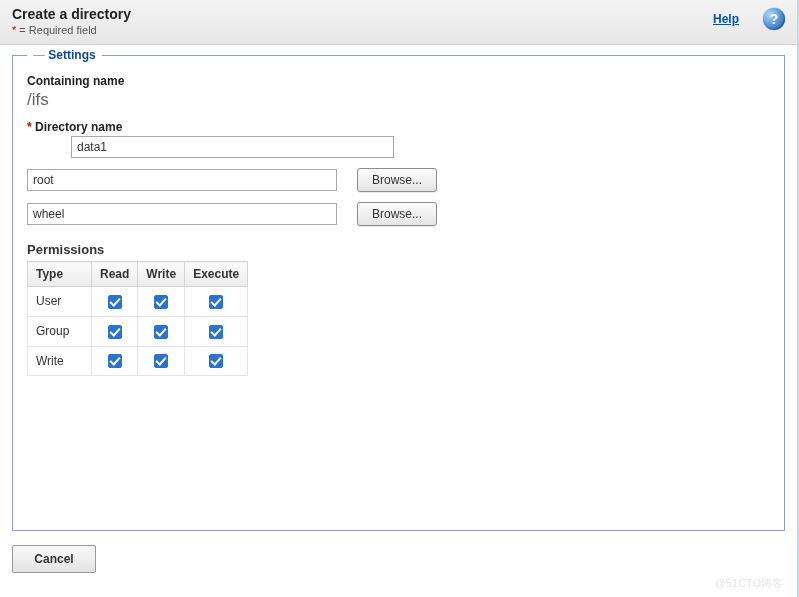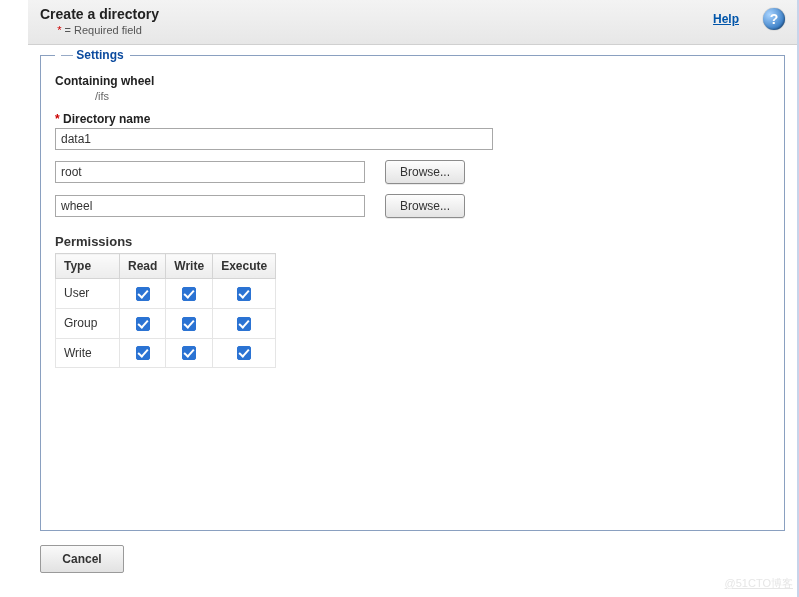--- a/index.html
+++ b/index.html
@@ -18,21 +18,21 @@
     display: flex;
     justify-content: space-between;
     align-items: flex-start;
   }
   .titlebar-left h1 {
     margin: 0 0 2px 0;
     font-size: 14px;
     font-weight: bold;
     color: #222;
   }
-  .req-note { font-size: 11px; color: #555; text-align: center; }
+  .req-note { font-size: 11px; color: #555; }
   .req-note .star, .field-label .star { color: #c00; }
   .help-area { display: flex; align-items: center; gap: 24px; margin-top: 2px; }
   .help-link { color: #0055aa; text-decoration: underline; font-size: 12px; font-weight: bold; cursor: pointer; }
   .help-icon {
     width: 22px; height: 22px; border-radius: 50%;
     background: radial-gradient(circle at 30% 30%, #a9d4ff, #3a7ec6 70%, #1e4e85);
     color: #fff; display: flex; align-items: center; justify-content: center;
     font-weight: bold; font-size: 14px; box-shadow: inset -1px -1px 2px rgba(0,0,0,0.3), 0 0 1px #666;
     cursor: pointer;
   }
@@ -48,30 +48,30 @@
     top: -8px; left: 14px;
     background: #fff;
     color: #0b4a9e;
     font-weight: bold;
     font-size: 12px;
     padding: 0 6px;
   }
   .legend-dash { color: #8aa0c0; font-weight: normal; }
   .field { margin: 10px 0 4px; }
   .field-label { font-weight: bold; color: #222; font-size: 12px; margin-bottom: 2px; }
-  .field-value { color: #666; font-size: 11px; margin-left: 40px; }
+  .field-value { color: #666; font-size: 17px; }
   .text-input {
     height: 22px;
     border: 1px solid #a8a8a8;
     padding: 2px 5px;
     font-size: 12px;
     color: #333;
     display: block;
   }
-  .input-wide { width: 438px; }
+  .input-wide { width: 323px; margin-left: 44px; }
   .input-med { width: 310px; }
   .row { display: flex; align-items: center; gap: 20px; }
   .btn {
     height: 24px;
     padding: 0 14px;
     font-size: 12px;
     border: 1px solid #8c8c8c;
     border-radius: 3px;
     background: linear-gradient(#fdfdfd, #e4e4e4);
     color: #333;
@@ -143,27 +143,26 @@
     border-radius: 2px;
     background: linear-gradient(#2a5bb0, #113a82);
     color: #fff;
     font-weight: bold;
     font-size: 12px;
     cursor: pointer;
     box-shadow: inset 0 1px 0 rgba(255,255,255,0.2);
   }
   .watermark {
     position: absolute;
-    right: 4px; bottom: 6px;
+    right: 14px; bottom: 6px;
     color: #e6e6e6;
     font-size: 11px;
     pointer-events: none;
-    text-decoration: underline;
-  }
-  .outer { position: relative; width: 799px; height: 597px; border-right: 2px solid #c7d4ea; padding-left: 28px; }
+  }
+  .outer { position: relative; width: 799px; height: 597px; border-right: 2px solid #c7d4ea; }
 </style>
 </head>
 <body>
 
 <div class="outer">
 
   <div class="titlebar">
     <div class="titlebar-left">
       <h1>Create a directory</h1>
       <div class="req-note">
@@ -175,21 +174,21 @@
       <div class="help-icon">?</div>
     </div>
   </div>
 
   <div class="panel">
     <div class="panel-legend">
       <span class="legend-dash">—</span> <span>Settings</span> <span class="legend-dash"></span>
     </div>
 
     <div class="field">
-      <div class="field-label">Containing wheel</div>
+      <div class="field-label">Containing name</div>
       <div class="field-value">/ifs</div>
     </div>
 
     <div class="field">
       <div class="field-label">
         <span class="star">*</span> <span>Directory name</span>
       </div>
       <input type="text" class="text-input input-wide" value="data1" style="">
     </div>
 

